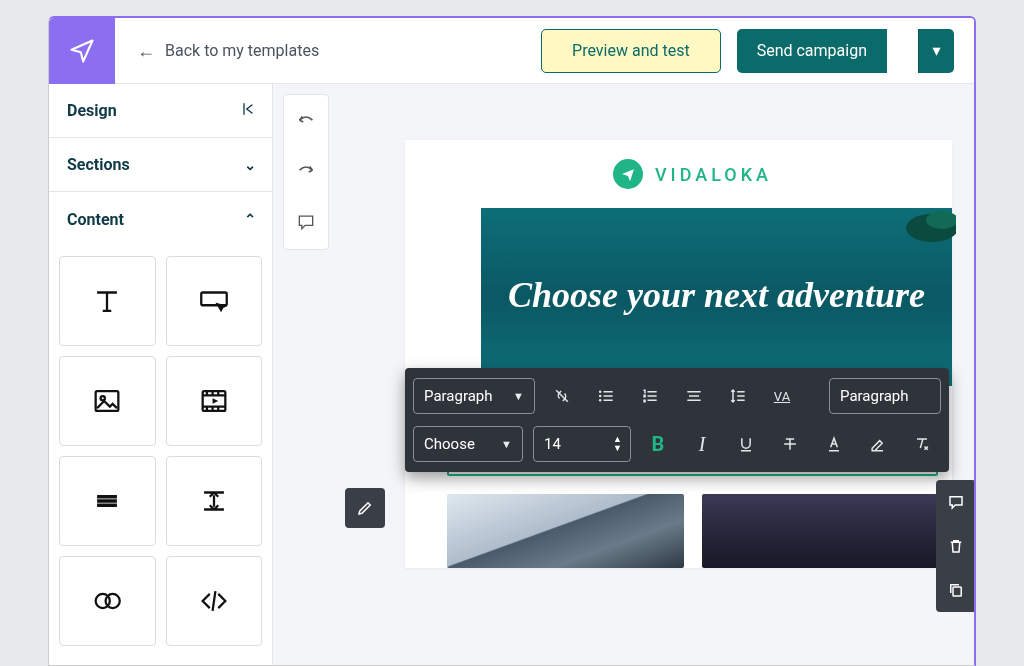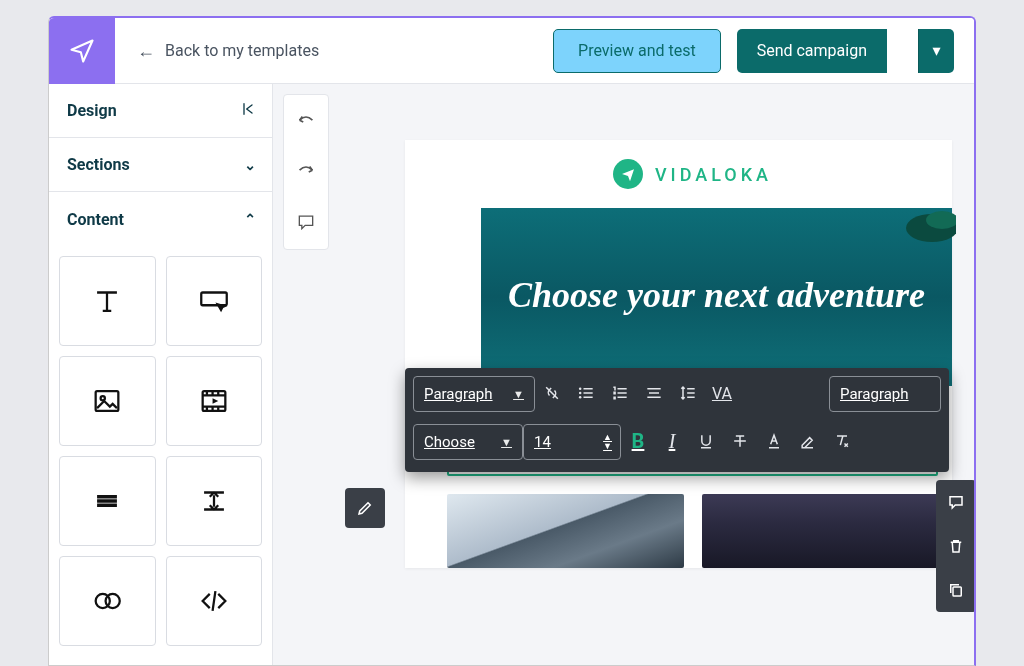--- a/index.html
+++ b/index.html
@@ -8,21 +8,21 @@
   .app-frame::before { content:""; position:absolute; top:0; left:0; right:0; height:3px; background: transparent; }
   .app-frame { border-top: 2px solid #8c6ff0; border-right: 2px solid #8c6ff0; }
 
   
   .topbar { height: 66px; display: flex; align-items: center; border-bottom: 1px solid #e3e5ea; background:#fff; }
   .logo-sq { width: 66px; height: 66px; background: #8c6ff0; display:flex; align-items:center; justify-content:center; color:#fff; }
   .back-link { display:flex; align-items:center; gap:10px; margin-left: 22px; color:#4a5461; font-size:16px; cursor:pointer; }
   .back-link .arrow { font-size:18px; }
   .top-actions { margin-left:auto; display:flex; align-items:center; gap:16px; padding-right: 20px; }
   .btn { height:44px; border-radius:5px; display:flex; align-items:center; justify-content:center; font-size:16px; cursor:pointer; }
-  .btn-outline { border:1px solid #0b6b6a; color:#0b6b6a; background:#7dd3fc; padding: 0 24px; }
+  .btn-outline { border:1px solid #0b6b6a; color:#0b6b6a; background:#fef9c3; padding: 0 30px; }
   .btn-primary { background:#0b6b6a; color:#fff; border:none; padding: 0 20px; }
   .btn-caret { width:36px; background:#0b6b6a; color:#fff; border:none; border-left: 1px solid #0a5a59; border-radius: 0 5px 5px 0; margin-left:-16px;}
   .btn-group { display:flex;gap:47px; }
   .btn-group .btn-primary { border-radius: 5px 0 0 5px; }
 
   
   .workspace { flex:1; display:flex; background:#f4f5f8; overflow:hidden; }
   .sidebar { width: 224px; background:#fff; border-right:1px solid #e3e5ea; display:flex; flex-direction:column; }
   .panel-row { height:54px; display:flex; align-items:center; justify-content:space-between; padding: 0 16px 0 18px; border-bottom:1px solid #e3e5ea; color:#0f3a47; font-weight:700; font-size:16px; cursor:pointer;}
   .panel-row .chev { color:#0f3a47; font-size:14px; }
@@ -47,21 +47,21 @@
   .promo-inner { border: 1.5px dashed #9da6af; border-radius:2px; padding: 8px 10px 6px; text-align:center; }
   .promo-inner .line1 { color:#7b848e; font-size:14px; }
   .promo-inner .line2 { color:#1fb586; font-size:14px; font-weight:600; margin-top:2px;}
   .gallery { display:flex; gap:18px; padding: 0 14px; }
   .g1, .g2 { flex:1; height:74px; border-radius:2px;}
   .g1 { background: linear-gradient(160deg,#dfe8ef 0%, #aebccb 45%, #4a5a68 46%, #6a7a88 70%, #2d3a45 100%); }
   .g2 { background: linear-gradient(180deg,#3c3a55 0%, #2b2a40 40%, #181826 100%); position:relative; }
 
   
   .rtool { position:absolute; top:284px; left:76px; width:544px; background:#2f343b; border-radius:4px; box-shadow:0 6px 16px rgba(0,0,0,.4); padding:8px; color:#fff;}
-  .rtool-row { display:flex; height:40px;text-decoration:underline;}
+  .rtool-row { display:flex; align-items:center; gap:10px; height:40px;}
   .rtool-row + .rtool-row { margin-top:8px; }
   .sel { background:#2f343b; border:1px solid #8a8f96; border-radius:4px; height:36px; display:flex; align-items:center; justify-content:space-between; padding:0 10px; font-size:15px; cursor:pointer; }
   .sel.wide { width:122px; }
   .sel.para-right { width:112px; margin-left:auto; }
   .sel .caret { font-size:11px; opacity:.9;}
   .sel.font { width:110px; }
   .spin { background:#2f343b; border:1px solid #8a8f96; border-radius:4px; height:36px; width:98px; display:flex; align-items:center; padding:0 8px 0 10px; font-size:15px; cursor:pointer; justify-content: space-between;}
   .spin .arrows { display:flex; flex-direction:column; font-size:9px; line-height:9px;}
   .tbtn { width:34px; height:34px; display:flex; align-items:center; justify-content:center; color:#e3e5ea; cursor:pointer; border-radius:3px;}
   .tbtn.green { color:#1fb586; font-weight:700; font-size:20px;}
@@ -252,21 +252,21 @@
           <div class="tbtn">
             <svg viewBox="0 0 24 24">
                 <path d="M4 7 h16 M6 12 h12 M4 17 h16"></path>
               </svg>
           </div>
           <div class="tbtn">
             <svg viewBox="0 0 24 24">
                 <path d="M6 5 v14 M4 7 l2 -2 l2 2 M4 17 l2 2 l2 -2 M11 7 h9 M11 12 h9 M11 17 h9"></path>
               </svg>
           </div>
-          <div class="tbtn txt" style="font-size:16px; font-family:inherit; text-decoration: underline;">
+          <div class="tbtn txt" style="font-size:13px; font-family:inherit; text-decoration: underline;">
             <span>VA</span>
           </div>
           <div class="sel para-right">
             <span>Paragraph</span>
           </div>
         </div>
         <div class="rtool-row">
           <div class="sel font">
             <span>Choose</span>
             <span class="caret">▼</span>

